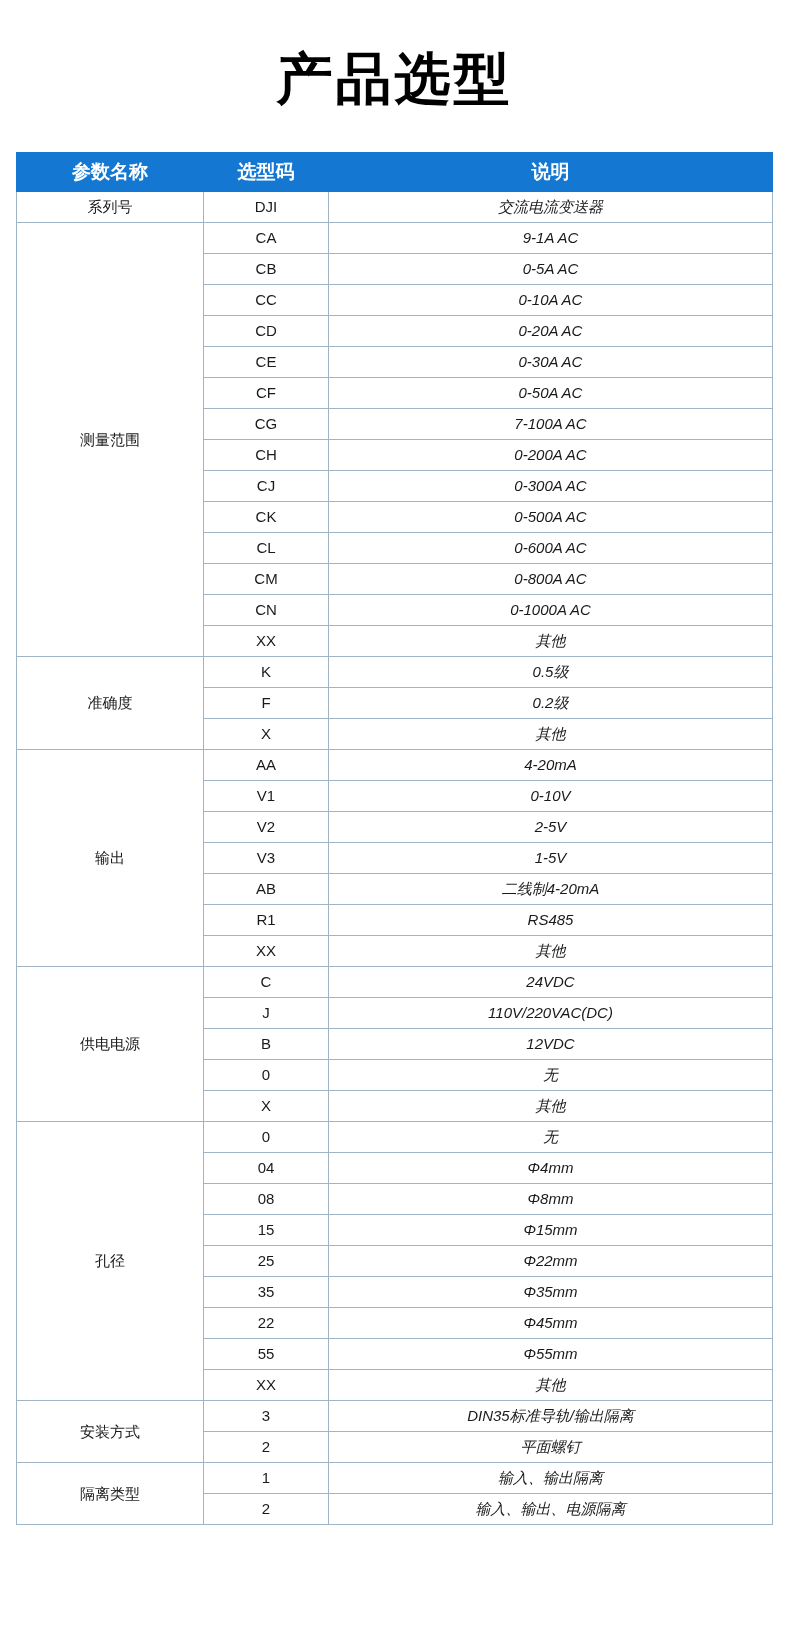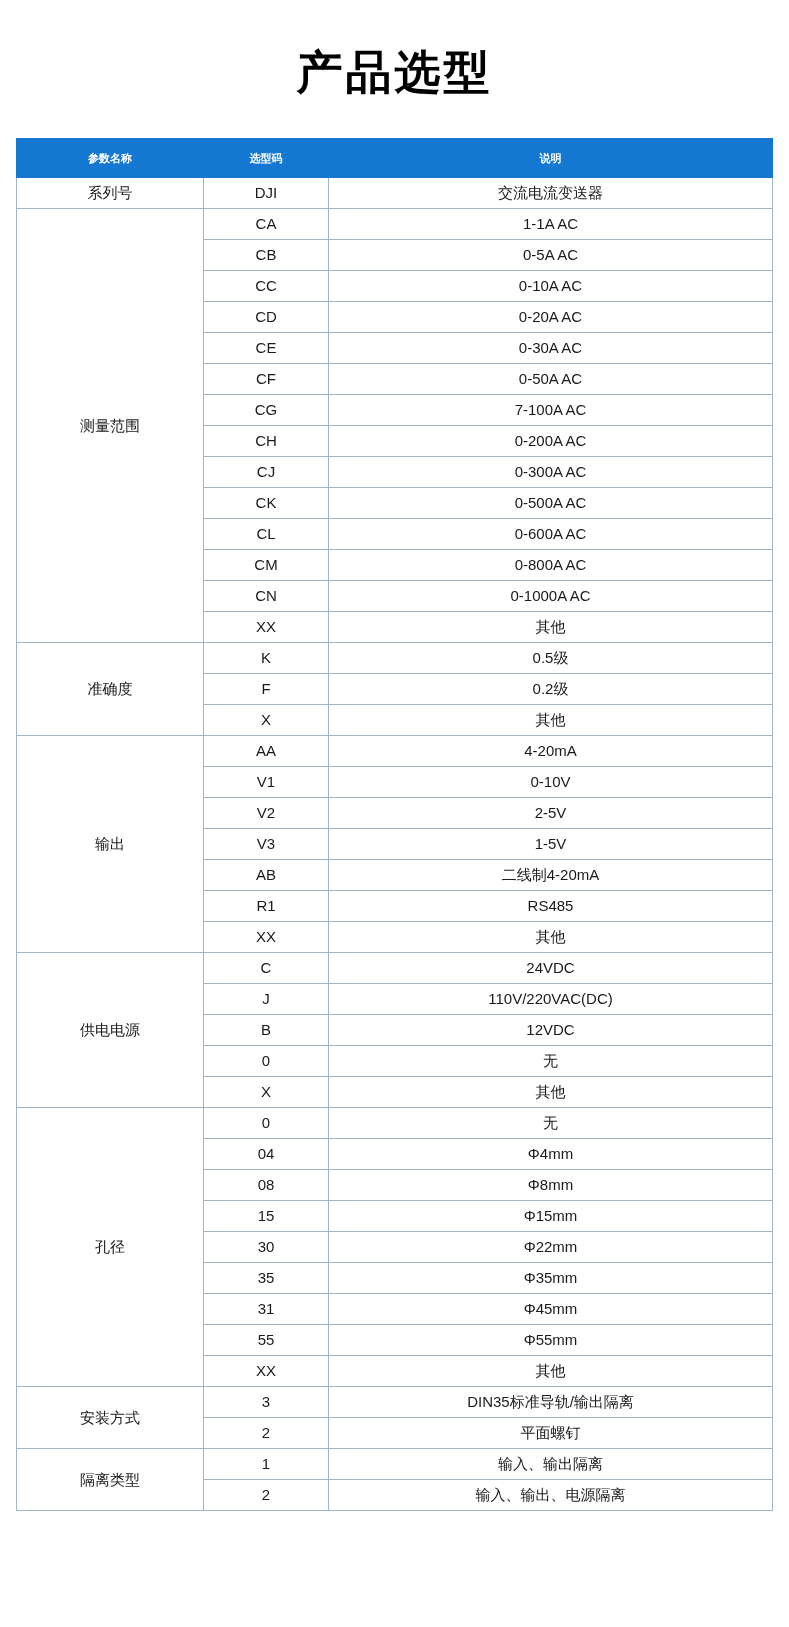--- a/index.html
+++ b/index.html
@@ -13,21 +13,21 @@
     font-family: "Liberation Sans", sans-serif;
     color: #1a1a1a;
   }
   .page {
     width: 789px;
     box-sizing: border-box;
     padding: 0;
   }
   .page-title {
     text-align: center;
-    font-size: 46px;
+    font-size: 56px;
     font-weight: bold;
     letter-spacing: 3px;
     color: #000000;
     margin: 42px 0 34px 0;
     font-family: "Liberation Sans", sans-serif;
   }
   table.selection-table {
     border-collapse: collapse;
     width: 756px;
     margin: 0 auto;
@@ -41,37 +41,38 @@
     padding: 0;
     height: 30px;
     line-height: 30px;
     color: #1a1a1a;
     font-weight: normal;
   }
   table.selection-table thead th {
     background: #1478d2;
     color: #ffffff;
     font-weight: bold;
-    font-size: 11px;
+    font-size: 19px;
     height: 38px;
     line-height: 38px;
     border: 1px solid #1478d2;
   }
   col.c-param { width: 187px; }
   col.c-code  { width: 125px; }
   col.c-desc  { width: 444px; }
   td.param-cell {
     font-weight: bold;
     font-size: 16px;
   }
   td.code-cell {
     font-size: 15px;
   }
   td.desc-cell {
     font-size: 15px;
+    font-style: italic;
   }
   .spacer-bottom { height: 70px; }
 </style>
 </head>
 <body>
 
 <div class="page">
 
   <h1 class="page-title">产品选型</h1>
 
@@ -90,21 +91,21 @@
     </thead>
     <tbody id="table-body">
         <tr>
           <td class="param-cell" rowspan="1">系列号</td>
           <td class="code-cell">DJI</td>
           <td class="desc-cell">交流电流变送器</td>
         </tr>
         <tr>
           <td class="param-cell" rowspan="14">测量范围</td>
           <td class="code-cell">CA</td>
-          <td class="desc-cell">1-1A AC</td>
+          <td class="desc-cell">9-1A AC</td>
         </tr>
         <tr>
           <td class="code-cell">CB</td>
           <td class="desc-cell">0-5A AC</td>
         </tr>
         <tr>
           <td class="code-cell">CC</td>
           <td class="desc-cell">0-10A AC</td>
         </tr>
         <tr>
@@ -225,29 +226,29 @@
         </tr>
         <tr>
           <td class="code-cell">08</td>
           <td class="desc-cell">Φ8mm</td>
         </tr>
         <tr>
           <td class="code-cell">15</td>
           <td class="desc-cell">Φ15mm</td>
         </tr>
         <tr>
-          <td class="code-cell">30</td>
+          <td class="code-cell">25</td>
           <td class="desc-cell">Φ22mm</td>
         </tr>
         <tr>
           <td class="code-cell">35</td>
           <td class="desc-cell">Φ35mm</td>
         </tr>
         <tr>
-          <td class="code-cell">31</td>
+          <td class="code-cell">22</td>
           <td class="desc-cell">Φ45mm</td>
         </tr>
         <tr>
           <td class="code-cell">55</td>
           <td class="desc-cell">Φ55mm</td>
         </tr>
         <tr>
           <td class="code-cell">XX</td>
           <td class="desc-cell">其他</td>
         </tr>

